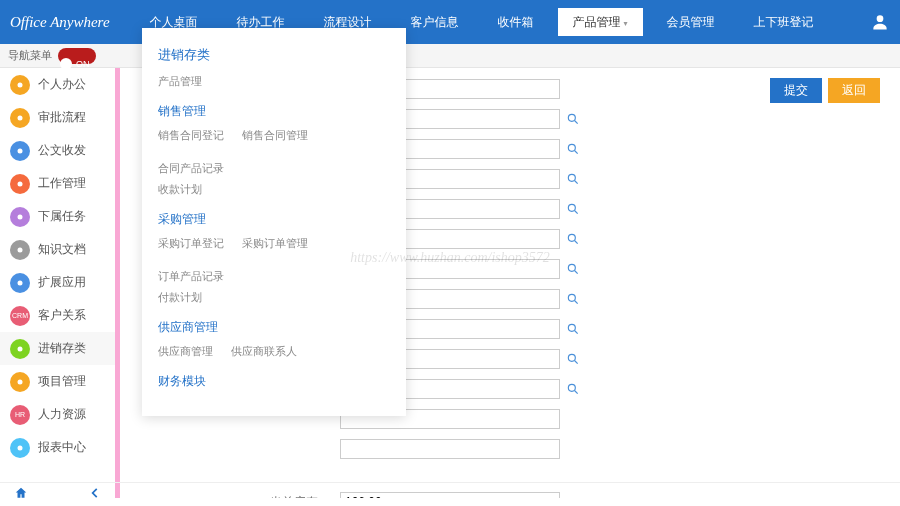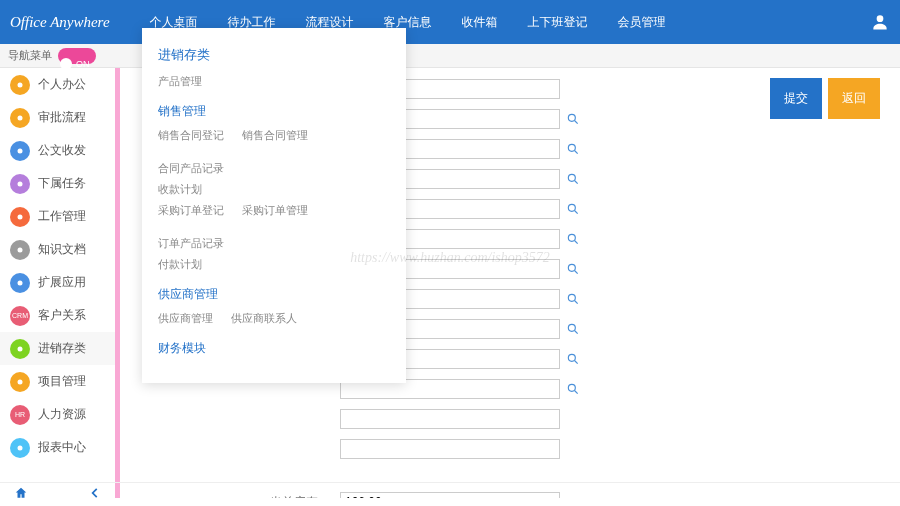--- a/index.html
+++ b/index.html
@@ -1,42 +1,42 @@
 <!DOCTYPE html>
 <html><head>
   <meta charset="utf-8">
   <style>
     * { margin: 0; padding: 0; box-sizing: border-box; }
     body { font-family: "Microsoft YaHei", Arial, sans-serif; font-size: 12px; background: #fff; width: 900px; height: 506px; overflow: hidden; position: relative; }
     
     .top-bar { height: 44px; background: #2472c8; display: flex; align-items: center; color: #fff; padding: 16px 10px; }
     .logo { font-family: Georgia, serif; font-size: 15px; font-style: italic; margin-right: 25px; }
-    .top-nav { display: flex; gap: 0; }
+    .top-nav { display: flex; gap: 9px; }
     .top-nav-item { padding: 0 15px; height: 28px; line-height: 28px; cursor: pointer; font-size: 12px; position: relative; }
     .top-nav-item.active { background: #fff; color: #333; }
     .top-nav-item.active .caret { color: #999; }
     .caret { font-size: 8px; margin-left: 3px; }
     .user-ico { margin-left: auto; width: 20px; height: 20px; }
     .user-ico svg { width: 100%; height: 100%; fill: #fff; }
     
     .sub-bar { height: 24px; background: #f5f5f5; border-bottom: 1px solid #e5e5e5; display: flex; align-items: center; padding: 0 8px; font-size: 11px; color: #666; }
-    .toggle { display: inline-flex; align-items: center; background: #ec4899; border-radius: 9px; height: 16px; padding: 16px 6px 0 2px; margin-left: 6px; color: #fff; font-size: 9px; position: relative; }
+    .toggle { display: inline-flex; align-items: center; background: #b91c1c; border-radius: 9px; height: 16px; padding: 16px 6px 0 2px; margin-left: 6px; color: #fff; font-size: 9px; position: relative; }
     .toggle::before { content: ''; width: 12px; height: 12px; background: #fff; border-radius: 50%; margin-right: 4px; }
     
     .main { display: flex; height: calc(100% - 52px - 24px); }
     
     .sidebar { width: 120px; border-right: 5px solid #f9a8d4; overflow-y: auto; position: relative; }
     .side-item { display: flex; align-items: center; height: 33px; padding: 0 10px; cursor: pointer; color: #555; font-size: 12px; gap: 8px; }
     .side-item.sel { background: #f7f7f7; }
     .side-icon { width: 20px; height: 20px; border-radius: 50%; display: flex; align-items: center; justify-content: center; flex-shrink: 0; }
     .side-icon svg { width: 12px; height: 12px; fill: #fff; }
     
     .content { flex: 1; padding: 10px 20px; position: relative; overflow: hidden; }
     .btn-row { position: absolute; right: 20px; top: 10px; display: flex; gap: 6px; }
-    .btn { padding: 12px 14px; color: #fff; font-size: 12px; cursor: pointer; border: none; }
+    .btn { padding: 4px 14px; color: #fff; font-size: 12px; cursor: pointer; border: none; }
     .btn-submit { background: #2472c8; }
     .btn-back { background: #f5a623; }
     
     .form-row { display: flex; align-items: center; margin-bottom: 8px; height: 22px; }
     .form-row input { width: 220px; height: 20px; border: 1px solid #ccc; margin-left: 200px; padding: 0 4px; font-size: 12px; }
     .mag { width: 14px; height: 14px; margin-left: 6px; cursor: pointer; }
     .mag svg { width: 100%; height: 100%; fill: none; stroke: #4a90d9; stroke-width: 2; }
     
     .bottom-row { display: flex; align-items: center; margin-top: 32px; }
     .bottom-row .lbl { width: 200px; text-align: right; color: #666; padding-right: 10px; }
@@ -57,22 +57,23 @@
 <body>
 
 <div class="top-bar">
   <div class="logo">Office Anywhere</div>
   <div class="top-nav">
       <div class="top-nav-item">个人桌面</div>
       <div class="top-nav-item">待办工作</div>
       <div class="top-nav-item">流程设计</div>
       <div class="top-nav-item">客户信息</div>
       <div class="top-nav-item">收件箱</div>
+      <div class="top-nav-item active">产品管理<span class="caret">▾</span></div>
+      <div class="top-nav-item">会员管理</div>
       <div class="top-nav-item">上下班登记</div>
-      <div class="top-nav-item">会员管理</div>
     </div>
   <div class="user-ico">
     <svg viewBox="0 0 24 24">
         <circle cx="12" cy="8" r="4"></circle>
         <path d="M4 20c0-4 4-6 8-6s8 2 8 6v1H4z"></path>
       </svg>
   </div>
 </div>
 
 <div class="sub-bar">
@@ -102,34 +103,34 @@
       </div>
       <div class="side-item">
         <div class="side-icon" style="background: rgb(74, 144, 226);">
           <svg viewBox="0 0 24 24">
             <circle cx="12" cy="12" r="5"></circle>
           </svg>
         </div>
         <span>公文收发</span>
       </div>
       <div class="side-item">
+        <div class="side-icon" style="background: rgb(245, 106, 61);">
+          <svg viewBox="0 0 24 24">
+            <circle cx="12" cy="12" r="5"></circle>
+          </svg>
+        </div>
+        <span>工作管理</span>
+      </div>
+      <div class="side-item">
         <div class="side-icon" style="background: rgb(181, 126, 220);">
           <svg viewBox="0 0 24 24">
             <circle cx="12" cy="12" r="5"></circle>
           </svg>
         </div>
         <span>下属任务</span>
-      </div>
-      <div class="side-item">
-        <div class="side-icon" style="background: rgb(245, 106, 61);">
-          <svg viewBox="0 0 24 24">
-            <circle cx="12" cy="12" r="5"></circle>
-          </svg>
-        </div>
-        <span>工作管理</span>
       </div>
       <div class="side-item">
         <div class="side-icon" style="background: rgb(155, 155, 155);">
           <svg viewBox="0 0 24 24">
             <circle cx="12" cy="12" r="5"></circle>
           </svg>
         </div>
         <span>知识文档</span>
       </div>
       <div class="side-item">
@@ -274,20 +275,21 @@
       </div>
       <div class="dd-section">销售管理</div>
       <div class="dd-links">
         <span class="dd-link">销售合同登记</span>
         <span class="dd-link">销售合同管理</span>
         <span class="dd-link">合同产品记录</span>
       </div>
       <div class="dd-links">
         <span class="dd-link">收款计划</span>
       </div>
+      <div class="dd-section">采购管理</div>
       <div class="dd-links">
         <span class="dd-link">采购订单登记</span>
         <span class="dd-link">采购订单管理</span>
         <span class="dd-link">订单产品记录</span>
       </div>
       <div class="dd-links">
         <span class="dd-link">付款计划</span>
       </div>
       <div class="dd-section">供应商管理</div>
       <div class="dd-links">

